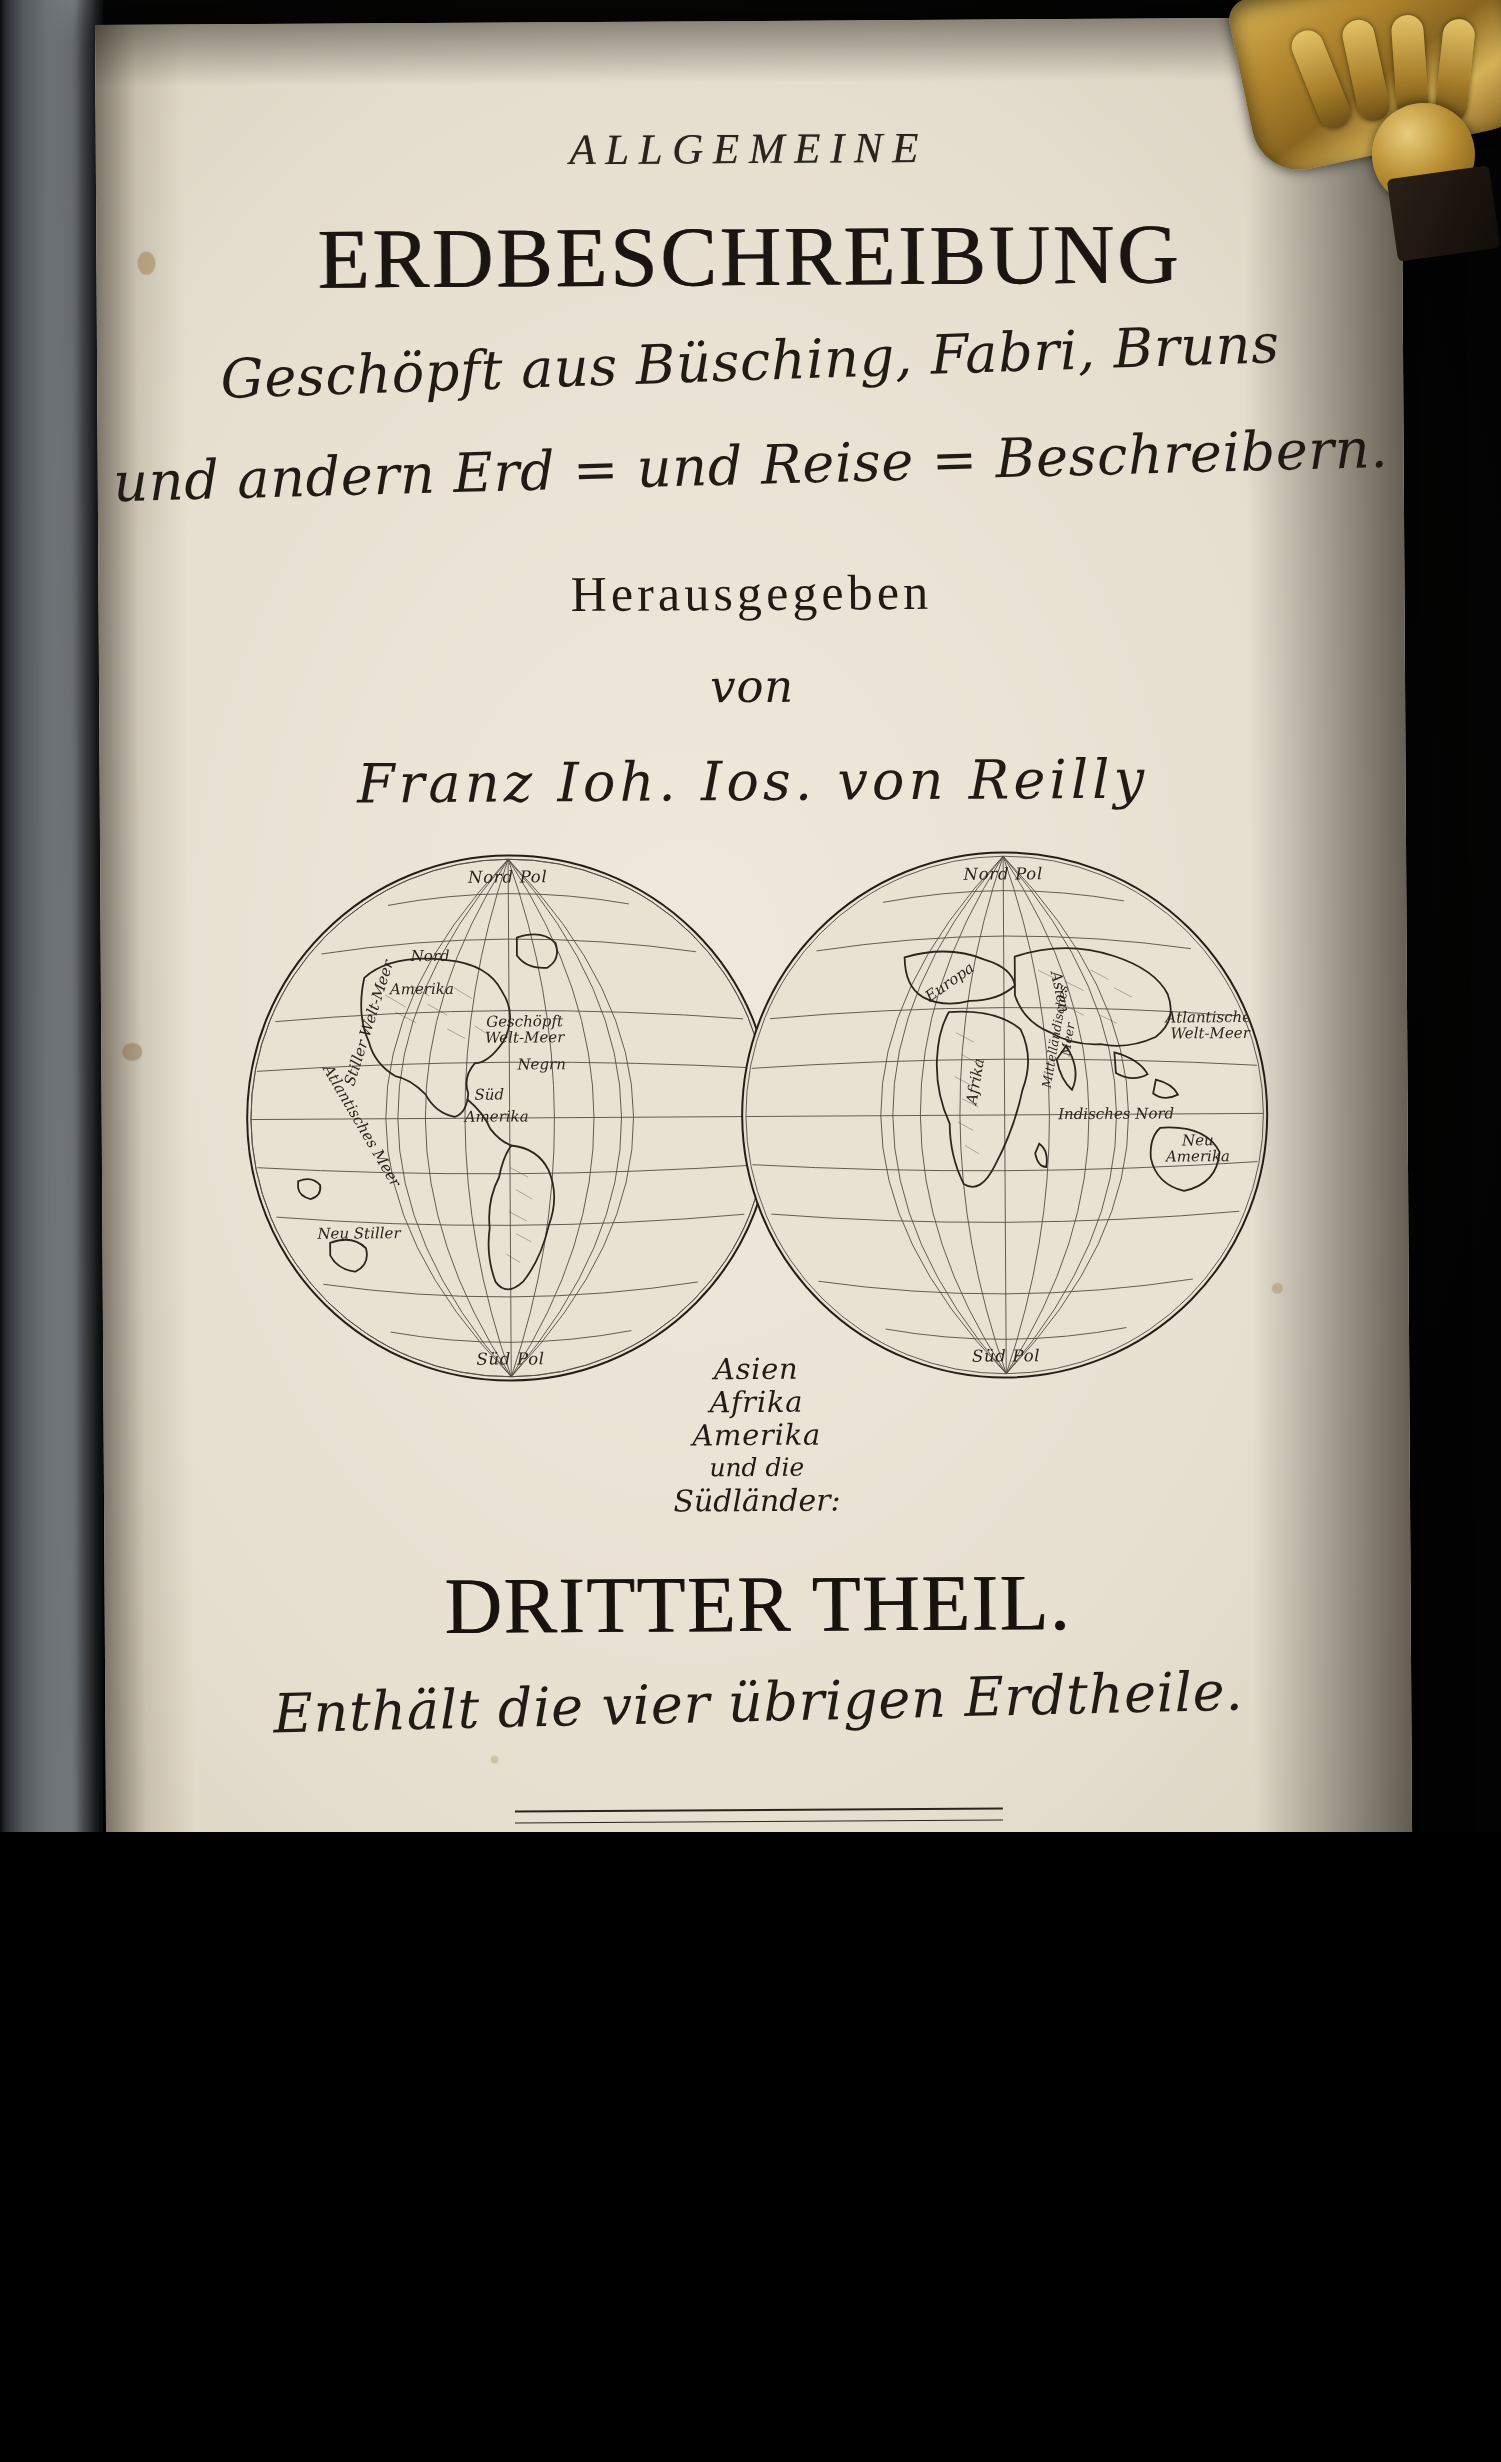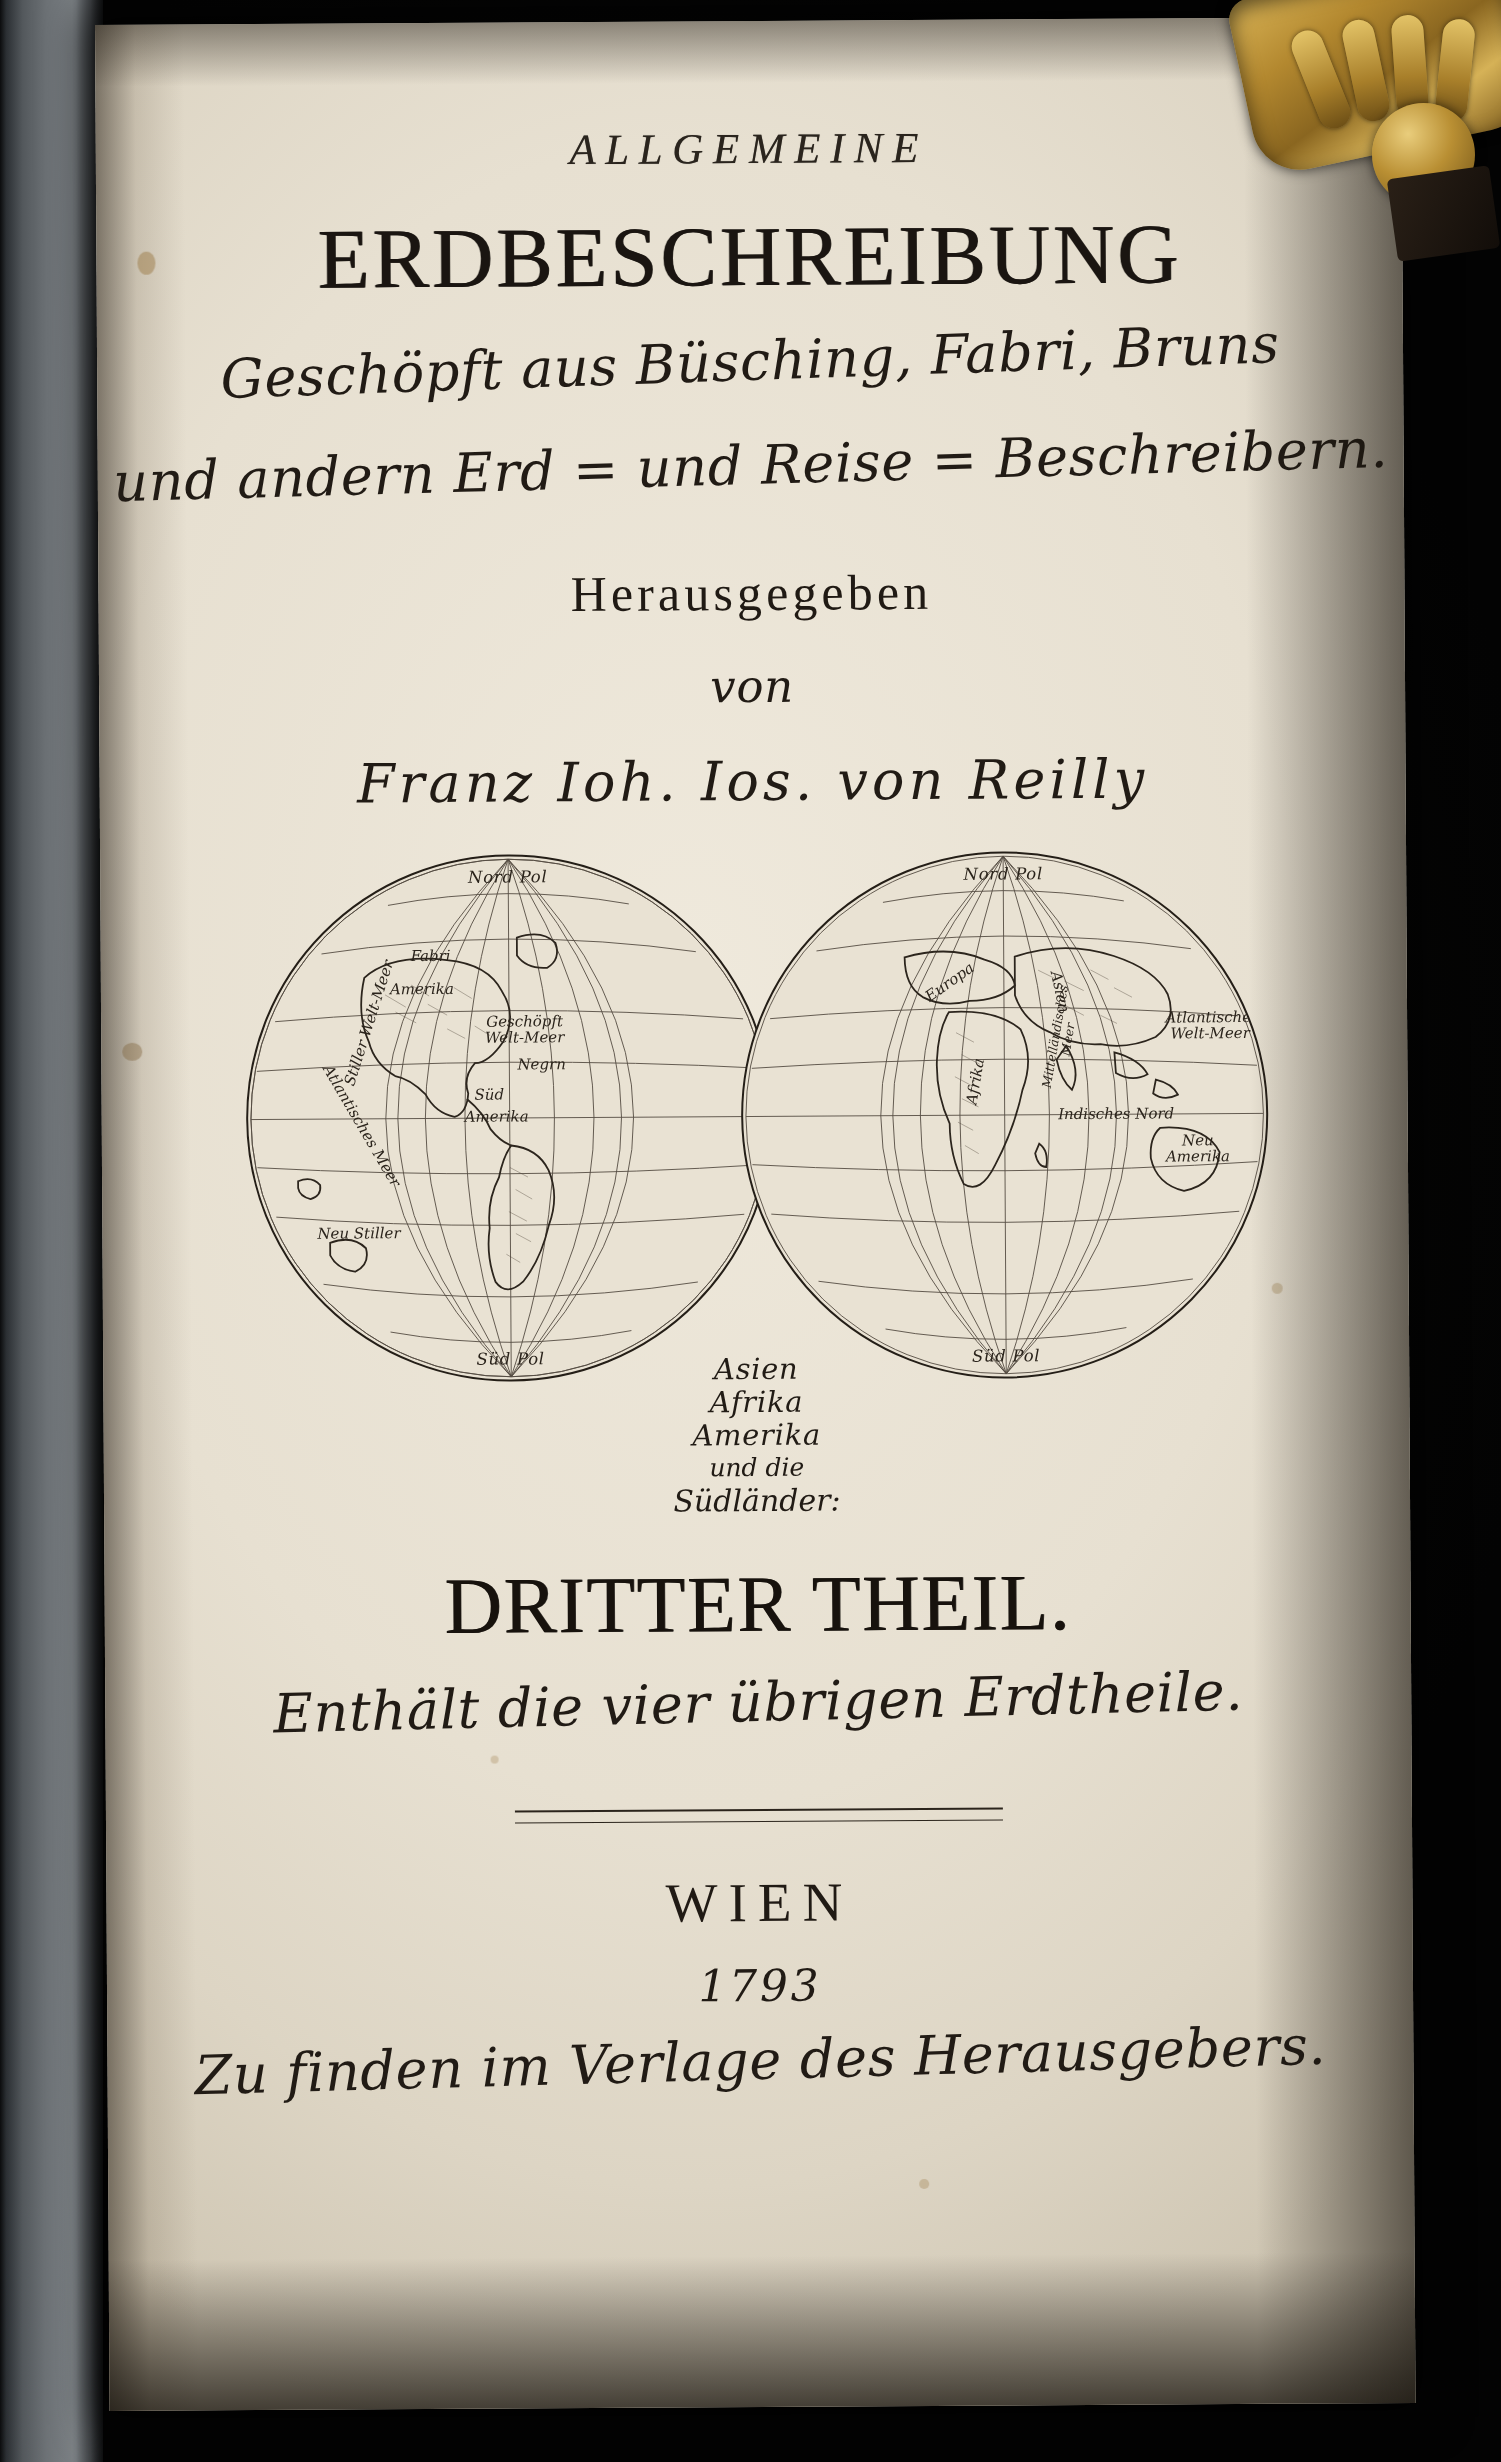--- a/index.html
+++ b/index.html
@@ -11,21 +11,21 @@
     width: 1502px;
     height: 2462px;
     overflow: hidden;
     font-family: "Liberation Serif", serif;
   }
 
   
   .photo {
     position: relative;
     width: 1502px;
-    height: 2462px;
+    height: 1832px;
     background: #0a0a0a;
     overflow: hidden;
   }
 
   
   .bg-dark {
     position: absolute;
     inset: 0;
     background:
       radial-gradient(ellipse 963px 1238px at 40% 45%, #14120f 0%, #070706 60%, #030303 100%);
@@ -335,21 +335,21 @@
 
             <g stroke="#4a4034" stroke-width="1" opacity=".55">
               <path d="M 200 200 l 30 18 M 215 225 l 30 16 M 238 186 l 26 16 M 262 214 l 28 16 M 300 190 l 26 16 M 290 250 l 26 14 M 330 246 l 22 14"></path>
               <path d="M 380 452 l 26 14 M 388 484 l 24 14 M 378 516 l 26 14 M 388 548 l 22 12 M 374 578 l 20 12"></path>
             </g>
           </svg>
 
           <div class="pole-label" style="top:11px;">Nord Pol</div>
           <div class="pole-label" style="bottom:11px;">Süd Pol</div>
 
-          <div class="map-label" style="left:164px; top:92px;">Fabri</div>
+          <div class="map-label" style="left:164px; top:92px;">Nord</div>
           <div class="map-label" style="left:143px; top:125px;">Amerika</div>
           <div class="map-label" style="left:226px; top:158px; width:103px; white-space:normal;">Geschöpft Welt-Meer</div>
           <div class="map-label rot-n" style="left:50px; top:158px; width:144px; white-space:normal;">Stiller Welt-Meer</div>
           <div class="map-label" style="left:227px; top:231px;">Süd</div>
           <div class="map-label" style="left:217px; top:253px;">Amerika</div>
           <div class="map-label rot-b" style="left:41px; top:261px; width:144px; white-space:normal;">Atlantisches Meer</div>
           <div class="map-label" style="left:270px; top:201px;">Negrn</div>
           <div class="map-label" style="left:69px; top:369px;">Neu Stiller</div>
         </div>
 

